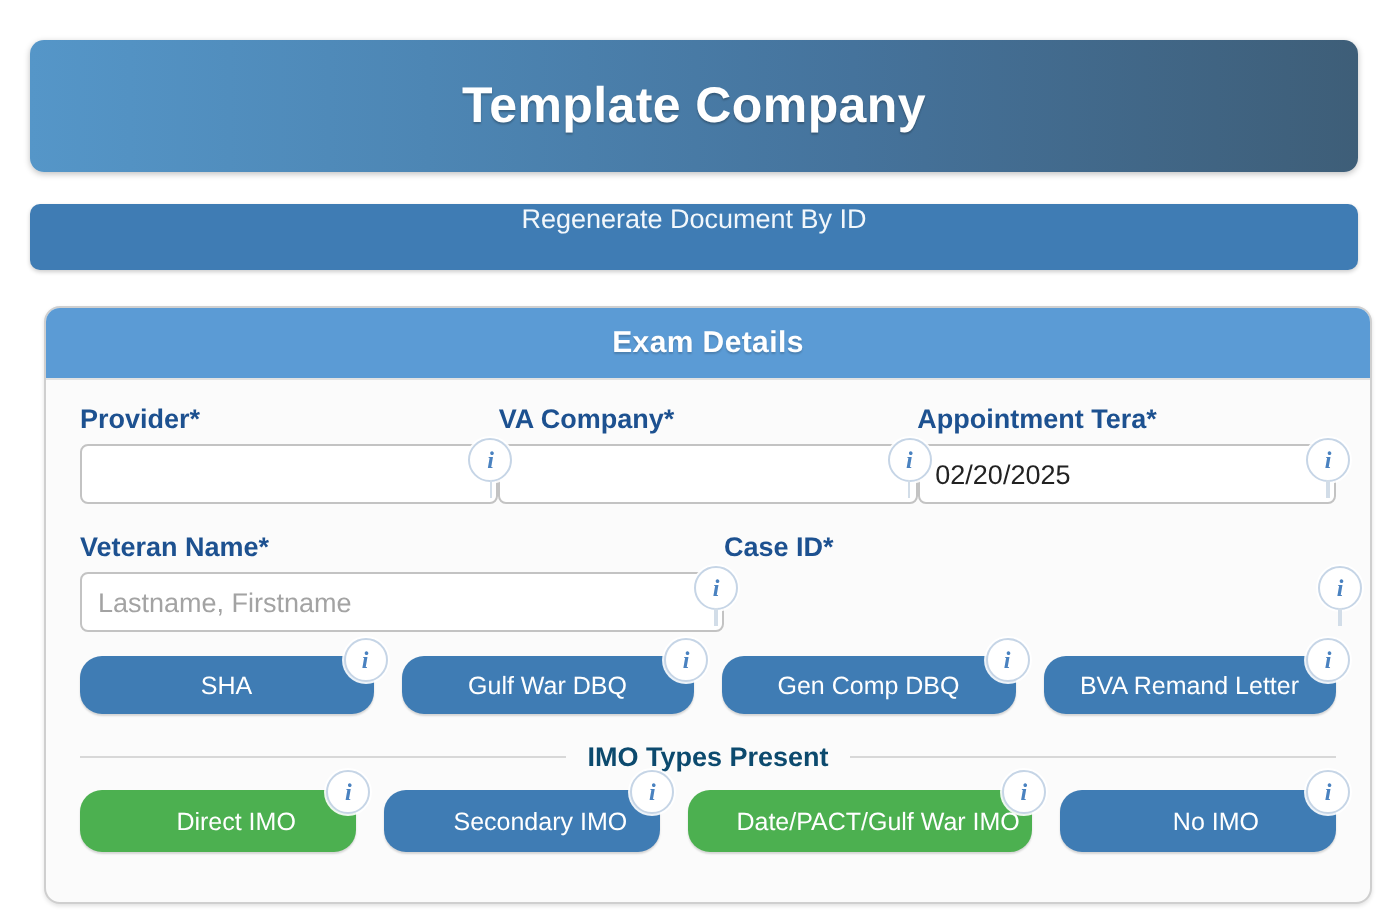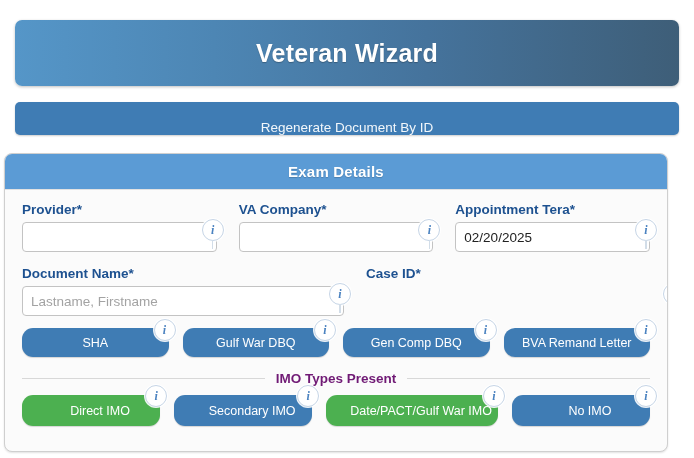--- a/index.html
+++ b/index.html
@@ -48,34 +48,34 @@
   .regen-bar {
     position: absolute;
     left: 15px;
     top: 102px;
     width: 664px;
     height: 33px;
     border-radius: 5px;
     background: #3f7cb4;
     box-shadow: 0 1px 2px rgba(0,0,0,0.2);
     display: flex;
-    align-items: flex-end;
+    align-items: flex-start;
     justify-content: center;
     cursor: pointer;
   }
   .regen-bar-text {
     color: #f2f7fb;
     font-size: 13.5px;
     font-weight: normal;
   }
 
   
   .card {
     position: absolute;
-    left: 4px;
+    left: 22px;
     top: 153px;
     width: 664px;
     height: 299px;
     border: 1px solid #cfcfcf;
     border-radius: 8px;
     background: #fbfbfb;
     overflow: hidden;
     box-shadow: 0 1px 2px rgba(0,0,0,0.12);
   }
   .card-header {
@@ -95,21 +95,21 @@
   }
   .card-body {
     position: relative;
     padding: 12px 17px 0 17px;
     height: 262px;
   }
 
   
   .field-row {
     display: flex;
-    gap: 22px;
+    gap: 0;
   }
   .field {
     position: relative;
     flex: 1 1 0;
   }
   .field.w-veteran { flex: 0 0 322px; }
   .field.w-case    { flex: 0 0 312px; }
 
   .field-label {
     display: block;
@@ -214,21 +214,21 @@
     margin-top: 14px;
     margin-bottom: 9px;
   }
   .imo-divider .line {
     flex: 1 1 auto;
     height: 1px;
     background: #d8d8d8;
   }
   .imo-divider .imo-title {
     padding: 0 11px;
-    color: #701a75;
+    color: #0c4a6e;
     font-size: 13.5px;
     font-weight: bold;
     white-space: nowrap;
   }
 
   
   .imo-row {
     display: flex;
     gap: 14px;
   }
@@ -239,21 +239,21 @@
   .imo-btn-wrap .btn { height: 31px; font-size: 12.5px; padding-left: 24px; }
   .imo-btn-wrap .info-icon { right: -7px; top: -10px; }
   .imo-btn-wrap .info-icon::after { display: none; }
 </style>
 </head>
 <body>
 
 <div class="page">
 
   <div class="title-banner">
-    <div class="title-banner-text">Veteran Wizard</div>
+    <div class="title-banner-text">Template Company</div>
   </div>
 
   <div class="regen-bar">
     <div class="regen-bar-text">Regenerate Document By ID</div>
   </div>
 
   <div class="card">
 
     <div class="card-header">
       <div class="card-header-text">Exam Details</div>
@@ -285,21 +285,21 @@
           <div class="info-icon info-tr">
             <span>i</span>
           </div>
         </div>
 
       </div>
 
       <div class="field-row row2">
 
         <div class="field w-veteran">
-          <label class="field-label">Document Name*</label>
+          <label class="field-label">Veteran Name*</label>
           <input class="field-input" type="text" placeholder="Lastname, Firstname" style="">
           <div class="info-icon info-tr">
             <span>i</span>
           </div>
         </div>
 
         <div class="field w-case">
           <label class="field-label">Case ID*</label>
           <div class="info-icon info-tr">
             <span>i</span>

